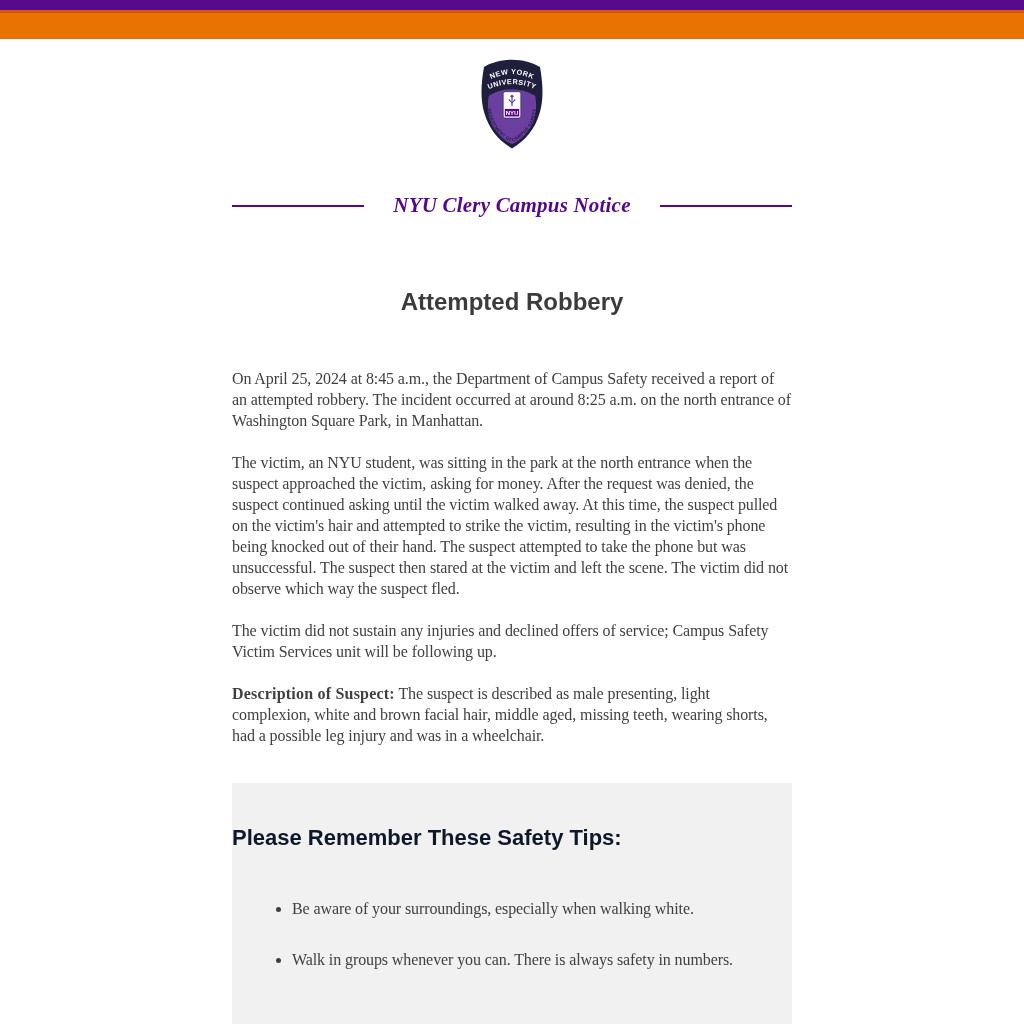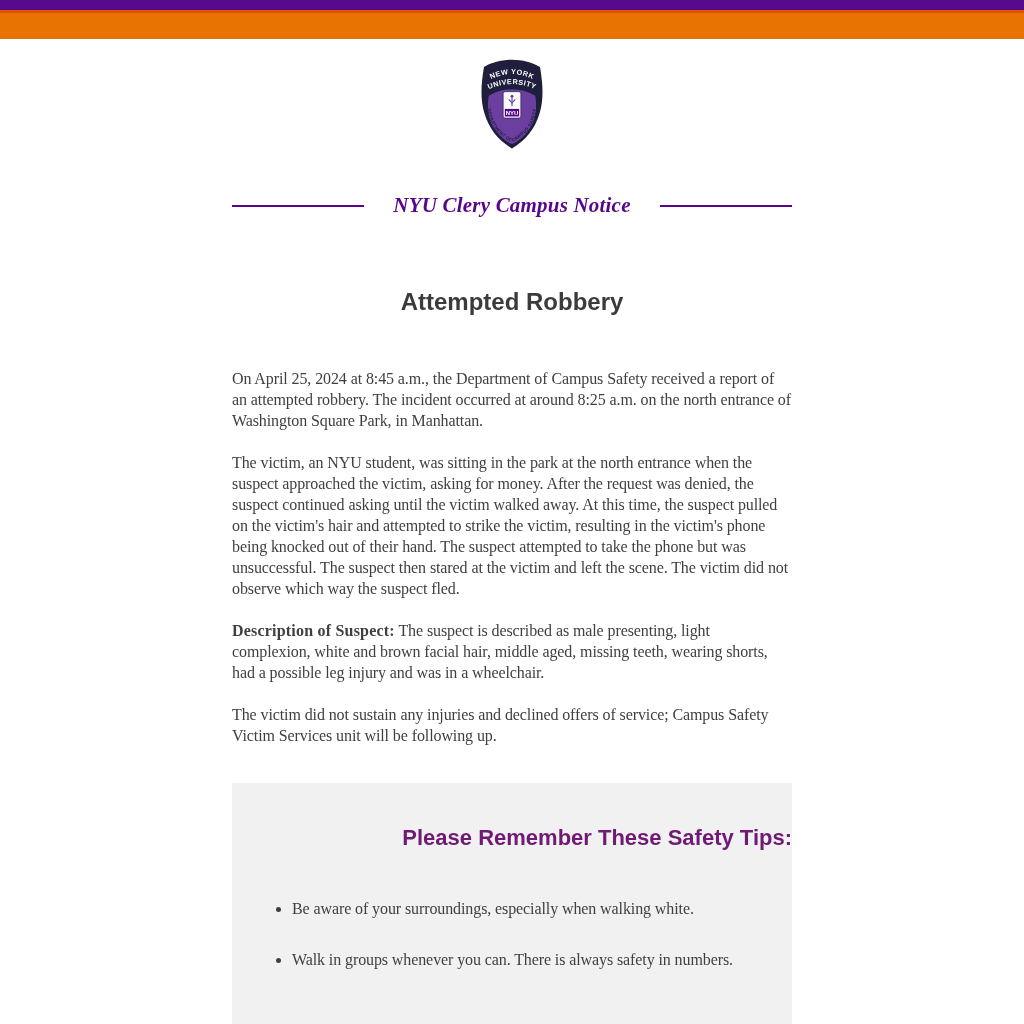--- a/index.html
+++ b/index.html
@@ -27,21 +27,21 @@
     font-size:24px; color:#3B3B3B; text-align:center; margin-top:70px;
   }
 
   .body-copy { margin-top:52px; color:#3F3F3F; font-size:16px; line-height:21px; letter-spacing:-0.1px; }
   .body-copy p { margin:0 0 21px 0; }
   .body-copy strong { font-weight:bold; letter-spacing:0.2px; }
 
   .tips-box { background:#F1F1F1; margin-top:37px; padding:42px 0 80px 0; }
   h2.tips-heading {
     font-family:"Liberation Sans", sans-serif; font-weight:bold;
-    font-size:22px; color:#701a75; text-align:right; margin-bottom:47px;
+    font-size:22px; color:#0f172a; text-align:left; margin-bottom:47px;
   }
   ul.tips-list {
     margin:0; padding-left:60px; padding-right:40px;
     color:#3F3F3F; font-size:16px; line-height:21px; letter-spacing:-0.1px;
     list-style-type:disc;
   }
   ul.tips-list li { margin-bottom:30px; }
 </style>
 </head>
 <body>
@@ -89,22 +89,22 @@
     <div class="line"></div>
     <div class="banner-text">NYU Clery Campus Notice</div>
     <div class="line"></div>
   </div>
 
   <h1 class="title">Attempted Robbery</h1>
 
   <div class="body-copy">
     <p>On April 25, 2024 at 8:45 a.m., the Department of Campus Safety received a report of an attempted robbery. The incident occurred at around 8:25 a.m. on the north entrance of Washington Square Park, in Manhattan.</p>
     <p>The victim, an NYU student, was sitting in the park at the north entrance when the suspect approached the victim, asking for money. After the request was denied, the suspect continued asking until the victim walked away. At this time, the suspect pulled on the victim's hair and attempted to strike the victim, resulting  in the victim's phone being knocked out of their hand. The suspect attempted to take the phone but was unsuccessful. The suspect then stared at the victim and left the scene. The victim did not observe which way the suspect fled.</p>
+    <p>The victim did not sustain any injuries and declined offers of service; Campus Safety Victim Services unit will be following up.</p>
     <p><strong>Description of Suspect:</strong><span> The suspect is described as male presenting, light complexion, white and brown facial hair, middle aged,  missing teeth, wearing shorts, had a possible leg injury and was in a wheelchair.</span></p>
-    <p>The victim did not sustain any injuries and declined offers of service; Campus Safety Victim Services unit will be following up.</p>
   </div>
 
   <div class="tips-box">
     <h2 class="tips-heading">Please Remember These Safety Tips:</h2>
     <ul class="tips-list">
       <li>Be aware of your surroundings, especially when walking white.</li>
       <li>Walk in groups whenever you can. There is always safety in numbers.</li>
     </ul>
   </div>
 

